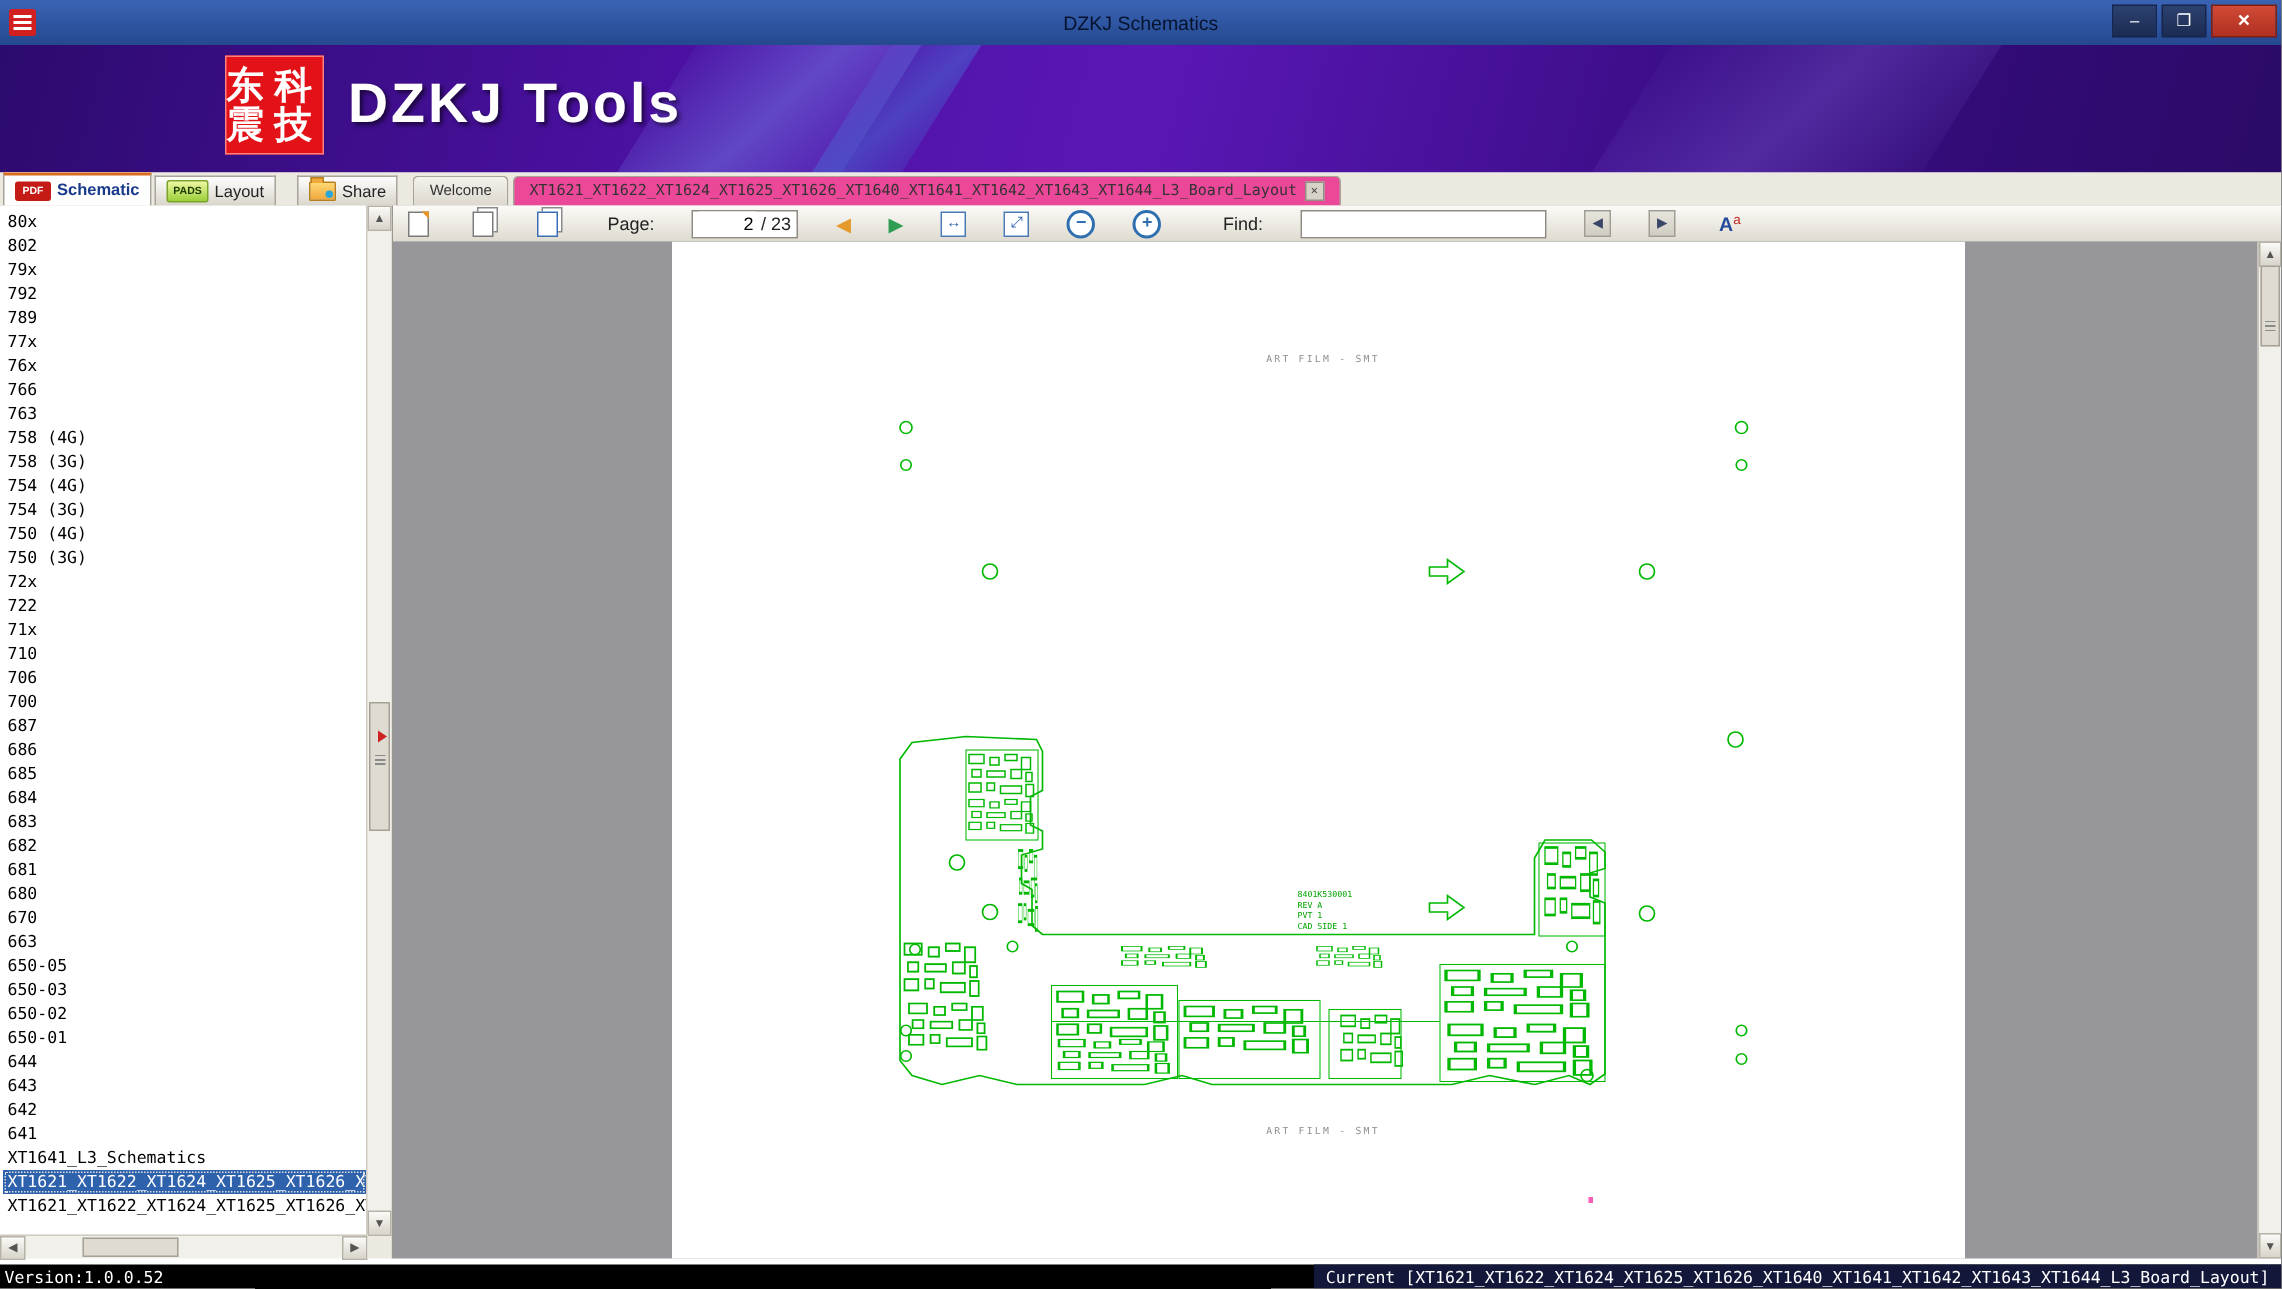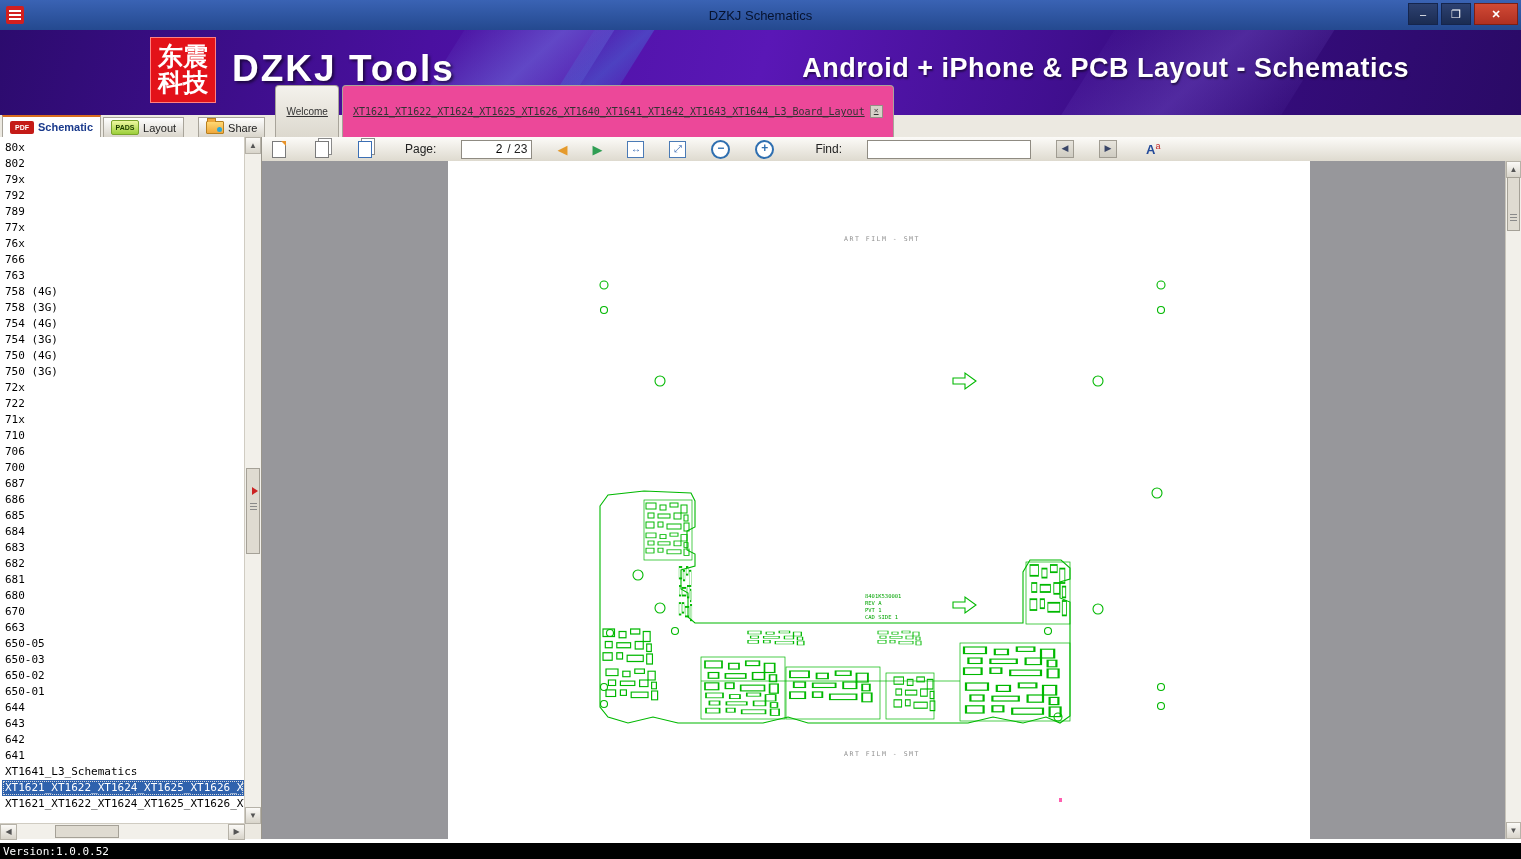--- a/index.html
+++ b/index.html
@@ -19,44 +19,44 @@
   .win-btn.close{width:44px;background:linear-gradient(#d14a35,#b03022);border-color:#7c1f14;font-weight:bold;}
 
   
   .banner{position:absolute;top:30px;left:0;right:0;height:85px;overflow:hidden;
     background:linear-gradient(105deg,#2c0b6e 0%,#4a10a0 28%,#5a17b6 50%,#3a0d86 74%,#2a0a66 100%);}
   .streak{position:absolute;top:-30px;height:170px;transform:skewX(-32deg);}
   .streak.s1{left:430px;width:150px;background:linear-gradient(115deg,transparent,rgba(130,170,255,.35),transparent);}
   .streak.s2{left:560px;width:60px;background:linear-gradient(115deg,transparent,rgba(60,200,255,.25),transparent);}
   .streak.s3{left:1080px;width:220px;background:linear-gradient(115deg,transparent,rgba(140,110,230,.30),transparent);}
   .logo{position:absolute;left:150px;top:7px;width:64px;height:64px;background:#e31219;color:#fff;
-    display:flex;flex-direction:column;align-items:center;justify-content:center;
+    display:flex;flex-direction:row;align-items:center;justify-content:center;
     font-weight:bold;font-size:25px;line-height:1.05;font-family:"DejaVu Sans",sans-serif;border:1px solid #ff8080;}
   .app-name{position:absolute;left:232px;top:18px;font-size:37px;font-weight:bold;color:#fff;
     letter-spacing:2px;text-shadow:2px 2px 3px rgba(0,0,0,.55);}
   .tagline{position:absolute;right:112px;top:23px;font-size:27px;font-weight:bold;color:#fff;
     text-shadow:1px 2px 2px rgba(0,0,0,.5);letter-spacing:.5px;}
 
   
   .tabbar{position:absolute;top:115px;left:0;right:0;height:22px;background:#ece9e1;
     border-bottom:1px solid #b5b1a8;display:flex;align-items:flex-end;}
   .mtab{height:19px;display:flex;align-items:center;gap:4px;padding:0 7px;margin-left:2px;
     border:1px solid #a8a49a;border-bottom:none;background:linear-gradient(#fefefe,#d9d5cb);
     font-size:11px;color:#222;cursor:default;}
   .mtab.active{background:#fff;border-top:2px solid #d96d1f;height:20px;color:#1a3a8c;font-weight:bold;}
   .ic-pdf{width:24px;height:13px;background:#c41b17;color:#fff;font-size:7px;font-weight:bold;
     display:inline-flex;align-items:center;justify-content:center;border-radius:2px;}
   .ic-pads{width:26px;height:13px;background:linear-gradient(#eef7a0,#9ccf3a);color:#1d3b00;font-size:7px;font-weight:bold;
     display:inline-flex;align-items:center;justify-content:center;border:1px solid #7aa32c;border-radius:2px;}
   .ic-folder{width:16px;height:11px;background:linear-gradient(#ffd873,#f0a83c);border:1px solid #b87f1e;border-radius:1px;position:relative;}
   .ic-folder::before{content:"";position:absolute;top:-4px;left:0;width:7px;height:3px;background:#f0a83c;border:1px solid #b87f1e;border-bottom:none;}
   .ic-folder::after{content:"";position:absolute;right:1px;bottom:1px;width:5px;height:5px;border-radius:50%;background:#2aa7d8;}
-  .dtab{height:19px;display:flex;align-items:center;gap:5px;padding:16px 10px;margin-left:10px;
+  .dtab{height:19px;display:flex;align-items:center;gap:5px;padding:0 10px;margin-left:10px;
     border:1px solid #a8a49a;border-bottom:none;border-radius:4px 4px 0 0;
-    background:linear-gradient(#f4f2ec,#dcd8ce);font-size:10px;color:#333;cursor:default;text-decoration:underline;}
+    background:linear-gradient(#f4f2ec,#dcd8ce);font-size:10px;color:#333;cursor:default;}
   .dtab.active{background:#ec4899;font-family:"DejaVu Sans Mono",monospace;}
   .tab-close{width:11px;height:11px;background:#d6d2c8;border:1px solid #948f85;color:#444;
     font-size:8px;line-height:9px;text-align:center;}
 
   
   .toolbar{position:absolute;top:137px;left:261px;right:0;height:24px;
     background:linear-gradient(#fcfbf8,#dedacf);border-bottom:1px solid #b0aca2;
     display:flex;align-items:center;gap:25px;padding-left:9px;font-size:12px;color:#222;}
   .tbtn{display:inline-flex;align-items:center;justify-content:center;width:18px;height:18px;cursor:default;}
   .pgico{display:block;width:12px;height:15px;border:1px solid #7a7a7a;background:#fff;position:relative;}
@@ -141,21 +141,20 @@
 
   <div class="banner">
     <div class="streak s1"></div>
     <div class="streak s2"></div>
     <div class="streak s3"></div>
     <div class="logo">
       <span>东震</span>
       <span>科技</span>
     </div>
     <div class="app-name">DZKJ Tools</div>
-    <div class="tagline">Android + iPhone &amp; PCB Layout - Schematics</div>
   </div>
 
   <div class="tabbar">
     <div class="mtab active">
       <span class="ic-pdf">PDF</span>
       <span>Schematic</span>
     </div>
     <div class="mtab">
       <span class="ic-pads">PADS</span>
       <span>Layout</span>
@@ -354,15 +353,16 @@
       <div class="sb-arrow up">▲</div>
       <div class="mv-thumb">
           <div class="grip"></div>
         </div>
       <div class="sb-arrow down">▼</div>
     </div>
   </div>
 
   <div class="statusbar">
     <span class="status-left">Version:1.0.0.52</span>
+    <span class="status-right">Current [XT1621_XT1622_XT1624_XT1625_XT1626_XT1640_XT1641_XT1642_XT1643_XT1644_L3_Board_Layout]</span>
   </div>
 
 </div>
 
 </body></html>

